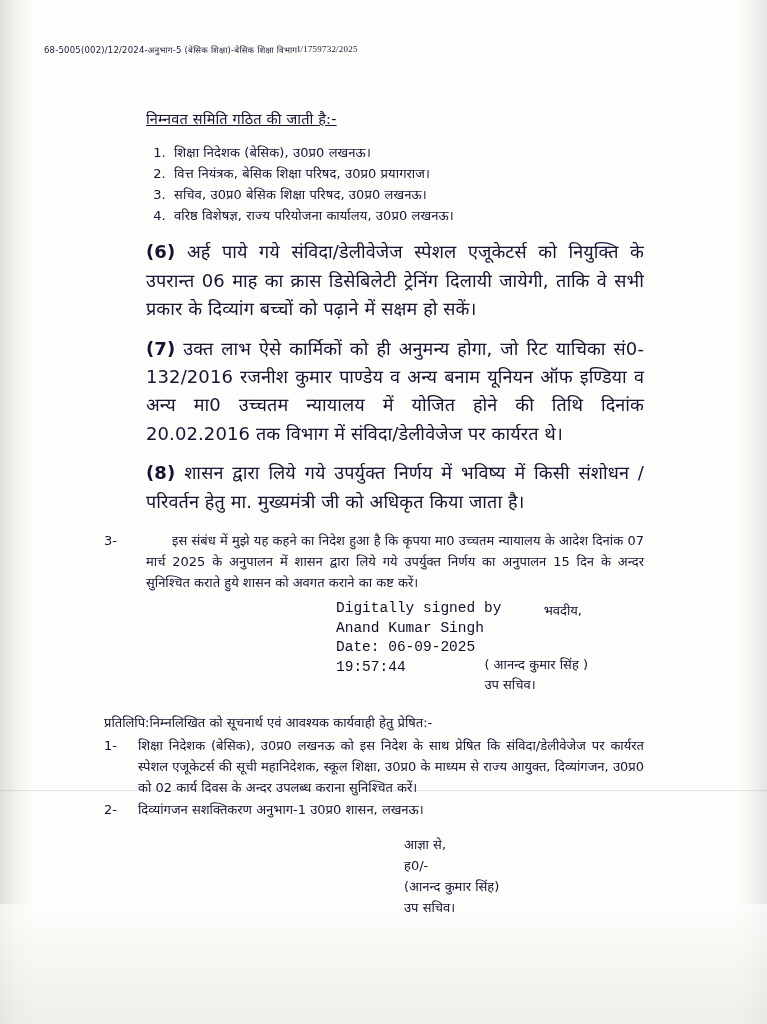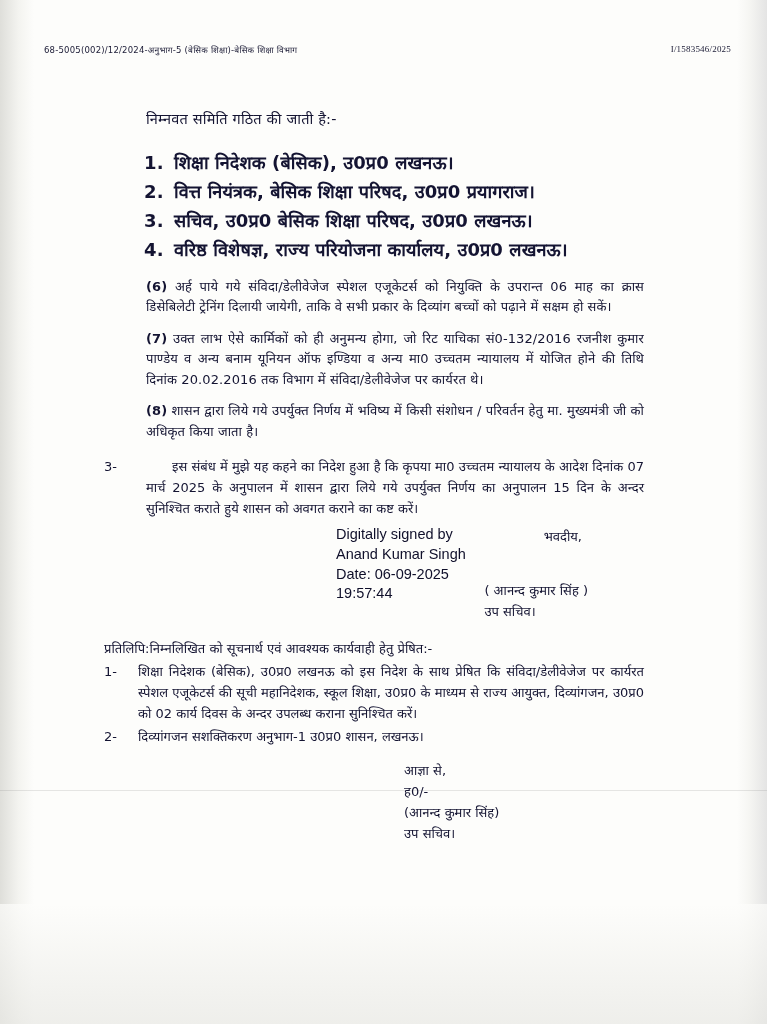--- a/index.html
+++ b/index.html
@@ -49,54 +49,53 @@
     background: rgba(120,120,120,.18);
     pointer-events: none;
   }
 
   .hdr {
     position: absolute;
     top: 44px;
     left: 44px;
     right: 36px;
     display: flex;
-    justify-content: space-between;
     font-size: 8.5px;
     letter-spacing: .2px;
     color: #20203a;
     font-family: "DejaVu Sans", sans-serif;
   }
   .hdr .right { font-family: "Liberation Serif", serif; font-size: 9px; }
 
   .content {
     position: absolute;
     top: 108px;
     left: 104px;
     width: 540px;
     font-family: "DejaVu Sans", sans-serif;
     color: #141432;
   }
 
   .lead {
     font-size: 14.5px;
     margin-left: 42px;
-    margin-bottom: 20px;
+    margin-bottom: 14px;
     letter-spacing: .2px;
+    text-decoration: underline;
   }
   ol.numlist {
     margin: 0 0 12px 0;
     padding-left: 66px;
+    font-size: 13px;
+    line-height: 1.62;
+  }
+  ol.numlist li { padding-left: 4px; letter-spacing: .1px; }
+
+  p.para {
     font-size: 18px;
-    line-height: 1.62;
-    font-weight: bold;
-  }
-  ol.numlist li { padding-left: 4px; letter-spacing: .1px; }
-
-  p.para {
-    font-size: 13px;
     line-height: 1.58;
     margin: 0 0 11px 0;
     padding-left: 42px;
     text-align: justify;
     letter-spacing: .1px;
   }
   p.para .bold { font-weight: bold; }
 
   .sec3 {
     position: relative;
@@ -124,21 +123,21 @@
     position: absolute;
     right: 62px;
     top: 2px;
     font-size: 13px;
     line-height: 1.5;
   }
   .digital-stamp {
     position: absolute;
     left: 232px;
     top: 0;
-    font-family: Liberation Sans, sans-serif;
+    font-family: Liberation Mono, monospace;
     font-size: 14.5px;
     line-height: 1.35;
     color: #0f0f2a;
     white-space: nowrap;
   }
   .sign-name-lines {
     position: absolute;
     right: 56px;
     top: 56px;
     font-size: 13px;
@@ -176,21 +175,21 @@
 <body>
 
 <div class="page">
   <div class="scan-shade-left"></div>
   <div class="scan-shade-right"></div>
   <div class="scan-shade-bottom"></div>
   <div class="fold-line" style="top:790px"></div>
 
   <div class="hdr">
     <div class="left">68-5005(002)/12/2024-अनुभाग-5 (बेसिक शिक्षा)-बेसिक शिक्षा विभाग</div>
-    <div class="right">I/1583546/2025</div>
+    <div class="right">I/1759732/2025</div>
   </div>
 
   <div class="content">
 
     <div class="lead">निम्नवत  समिति गठित की जाती है:-</div>
 
     <ol class="numlist">
       <li>शिक्षा निदेशक (बेसिक), उ0प्र0 लखनऊ।</li>
       <li>वित्त नियंत्रक, बेसिक शिक्षा परिषद, उ0प्र0 प्रयागराज।</li>
       <li>सचिव, उ0प्र0 बेसिक शिक्षा परिषद, उ0प्र0 लखनऊ।</li>

